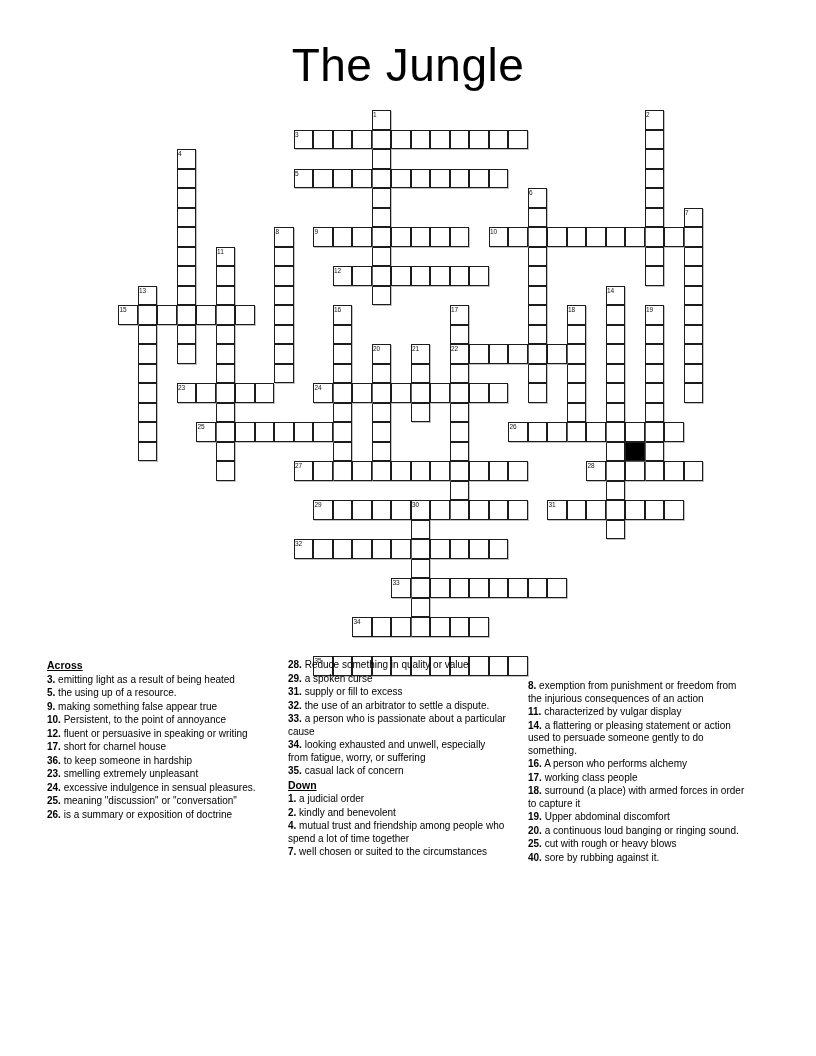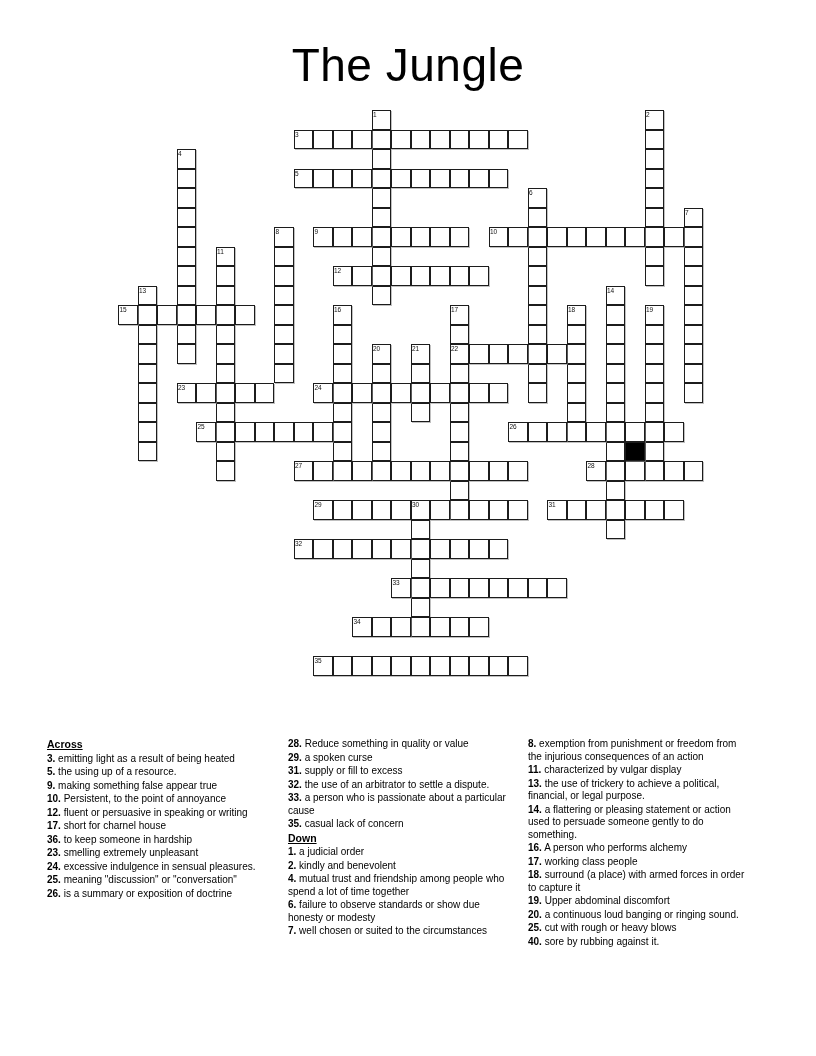--- a/index.html
+++ b/index.html
@@ -27,34 +27,34 @@
   .cell.black{background:#000;}
   .cell-num{
     position:absolute;
     font-size:6.5px;line-height:7px;
     padding:1px 0 0 1.5px;
     color:#111;
     z-index:3;
     font-family:"Liberation Sans", sans-serif;
   }
   .clues{position:absolute;left:0;top:0;width:100%;}
-  .clue-col{position:absolute;top:738px;width:218px;}
+  .clue-col{position:absolute;top:659px;width:218px;}
   .clue-heading{
     font-weight:bold;text-decoration:underline;
     font-size:10.5px;line-height:12.5px;
     margin:0 0 2px 0;
   }
   .clue{
     font-size:10px;line-height:12.5px;
     margin:0 0 1px 0;
   }
   .clue b{font-weight:bold;}
   #clue-col-0{left:47px;}
   #clue-col-1{left:288px;}
-  #clue-col-2{left:528px;}
+  #clue-col-2{left:528px;margin-top:21px;}
 </style>
 </head>
 <body>
 
 <div class="page">
   <div class="title">The Jungle</div>
   <div id="grid">
       <div class="cell" style="left: 371.5px; top: 110px; width: 19.5px; height: 19.5px;"></div>
       <span class="cell-num" style="left: 371.5px; top: 110px;">1</span>
       <div class="cell" style="left: 371.5px; top: 129.5px; width: 19.5px; height: 19.5px;"></div>
@@ -389,32 +389,31 @@
         <p class="clue"><b>24.</b> excessive indulgence in sensual pleasures.</p>
         <p class="clue"><b>25.</b> meaning "discussion" or "conversation"</p>
         <p class="clue"><b>26.</b> is a summary or exposition of doctrine</p>
       </div>
     <div class="clue-col" id="clue-col-1">
         <p class="clue"><b>28.</b> Reduce something in quality or value</p>
         <p class="clue"><b>29.</b> a spoken curse</p>
         <p class="clue"><b>31.</b> supply or fill to excess</p>
         <p class="clue"><b>32.</b> the use of an arbitrator to settle a dispute.</p>
         <p class="clue"><b>33.</b> a person who is passionate about a particular cause</p>
+        <p class="clue"><b>34.</b> looking exhausted and unwell, especially from fatigue, worry, or suffering</p>
         <p class="clue"><b>35.</b> casual lack of concern</p>
         <p class="clue-heading">Down</p>
         <p class="clue"><b>1.</b> a judicial order</p>
         <p class="clue"><b>2.</b> kindly and benevolent</p>
         <p class="clue"><b>4.</b> mutual trust and friendship among people who spend a lot of time together</p>
-        <p class="clue"><b>6.</b> failure to observe standards or show due honesty or modesty</p>
         <p class="clue"><b>7.</b> well chosen or suited to the circumstances</p>
       </div>
     <div class="clue-col" id="clue-col-2">
         <p class="clue"><b>8.</b> exemption from punishment or freedom from the injurious consequences of an action</p>
         <p class="clue"><b>11.</b> characterized by vulgar display</p>
-        <p class="clue"><b>13.</b> the use of trickery to achieve a political, financial, or legal purpose.</p>
         <p class="clue"><b>14.</b> a flattering or pleasing statement or action used to persuade someone gently to do something.</p>
         <p class="clue"><b>16.</b> A person who performs alchemy</p>
         <p class="clue"><b>17.</b> working class people</p>
         <p class="clue"><b>18.</b> surround (a place) with armed forces in order to capture it</p>
         <p class="clue"><b>19.</b> Upper abdominal discomfort</p>
         <p class="clue"><b>20.</b> a continuous loud banging or ringing sound.</p>
         <p class="clue"><b>25.</b> cut with rough or heavy blows</p>
         <p class="clue"><b>40.</b> sore by rubbing against it.</p>
       </div>
   </div>

